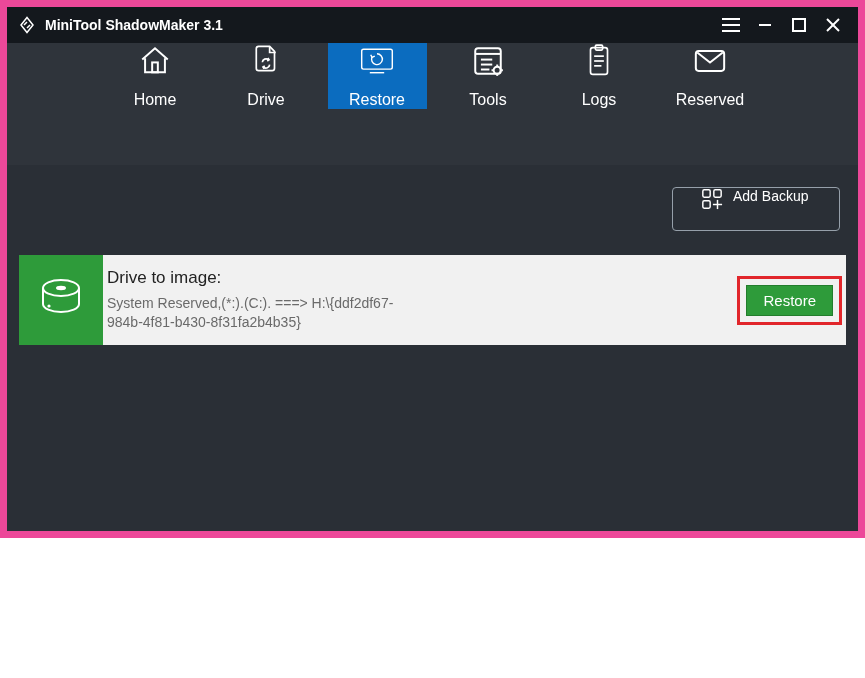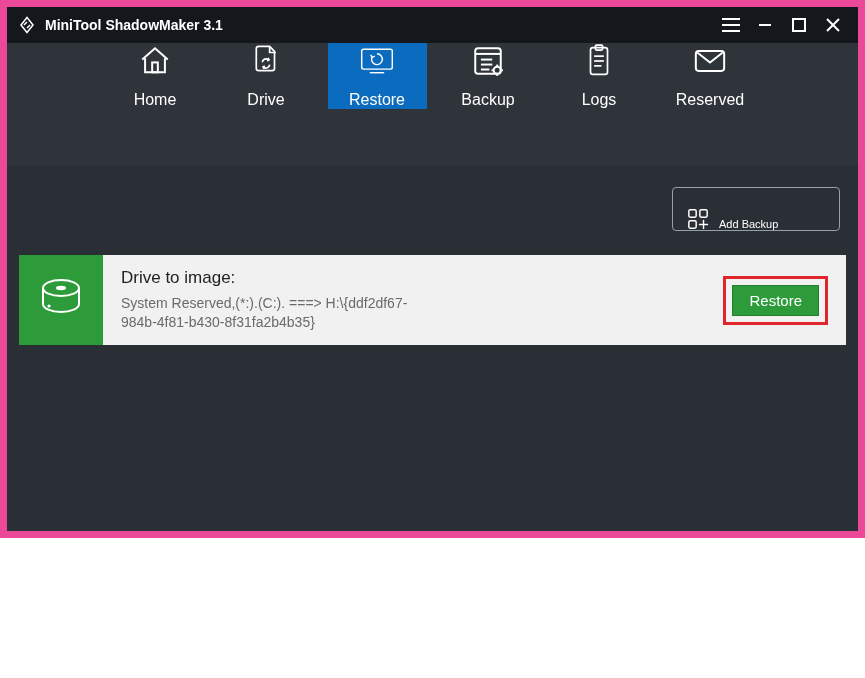--- a/index.html
+++ b/index.html
@@ -71,25 +71,25 @@
   }
   .add-backup {
     position: absolute;
     right: 18px;
     top: 22px;
     height: 44px;
     min-width: 168px;
     border: 1px solid #96a0aa;
     border-radius: 4px;
     display: flex;
-    align-items: flex-end;
+    align-items: flex-start;
     gap: 10px;
     color: #fff;
-    padding: 0 14px;
-    font-size: 11px;
+    padding: 0 28px;
+    font-size: 14px;
     background: transparent;
     cursor: pointer;
   }
   .add-backup .aicon { width:22px; height:22px; display:flex;align-items:center;justify-content:center;}
   
   .drive-row {
     position: absolute;
     left: 12px;
     right: 12px;
     top: 90px;
@@ -101,21 +101,21 @@
     width: 84px;
     background: #2e9b3a;
     display: flex;
     align-items: center;
     justify-content: center;
   }
   .drive-body {
     flex: 1;
     display: flex;
     align-items: center;
-    padding: 10px 18px;
+    padding: 10px 4px;
   }
   .drive-text { flex: 1; }
   .drive-title { font-size: 17px; color: #232323; margin-bottom: 6px; }
   .drive-path { font-size: 14px; color: #6a6a6a; max-width: 320px; line-height: 1.35; }
   .restore-wrap {
     border: 3px solid #e1262b;
     padding: 6px;
     display: flex;
     align-items: center;
     justify-content: center;
@@ -210,21 +210,21 @@
             <line x1="7" y1="11" x2="15" y2="11"></line>
             <line x1="7" y1="14.5" x2="15" y2="14.5"></line>
             <line x1="7" y1="18" x2="13" y2="18"></line>
             <circle cx="18.5" cy="18.5" r="2.5"></circle>
             <line x1="18.5" y1="15.5" x2="18.5" y2="14.5"></line>
             <line x1="18.5" y1="22.5" x2="18.5" y2="21.5"></line>
             <line x1="15.5" y1="18.5" x2="14.5" y2="18.5"></line>
             <line x1="22.5" y1="18.5" x2="21.5" y2="18.5"></line>
           </svg>
       </span>
-      <span class="nlabel">Backup</span>
+      <span class="nlabel">Tools</span>
     </div>
     <div class="nav-item">
       <span class="nicon">
         <svg width="30" height="34" viewBox="0 0 24 28" fill="none" stroke="#fff" stroke-width="1.4">
             <rect x="5" y="3" width="14" height="22" rx="2"></rect>
             <rect x="9" y="1" width="6" height="4" rx="1"></rect>
             <line x1="8" y1="10" x2="16" y2="10"></line>
             <line x1="8" y1="14" x2="16" y2="14"></line>
             <line x1="8" y1="18" x2="14" y2="18"></line>
           </svg>

